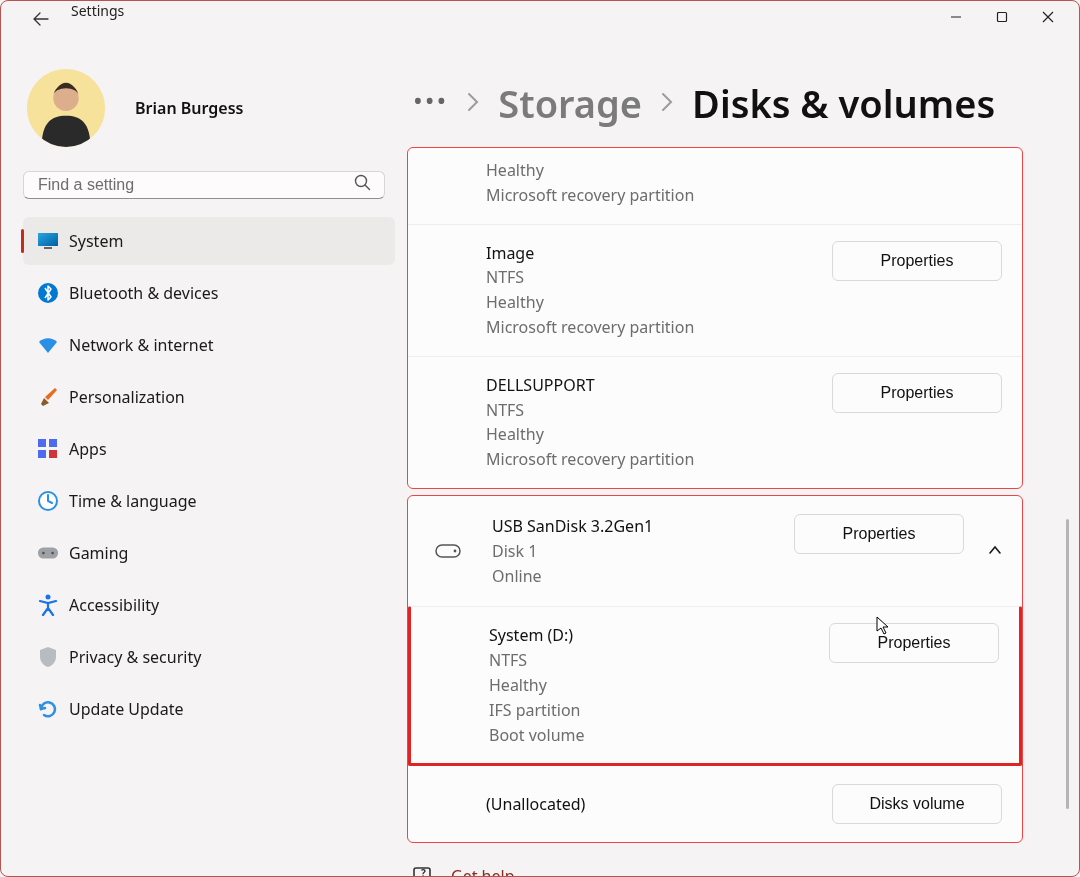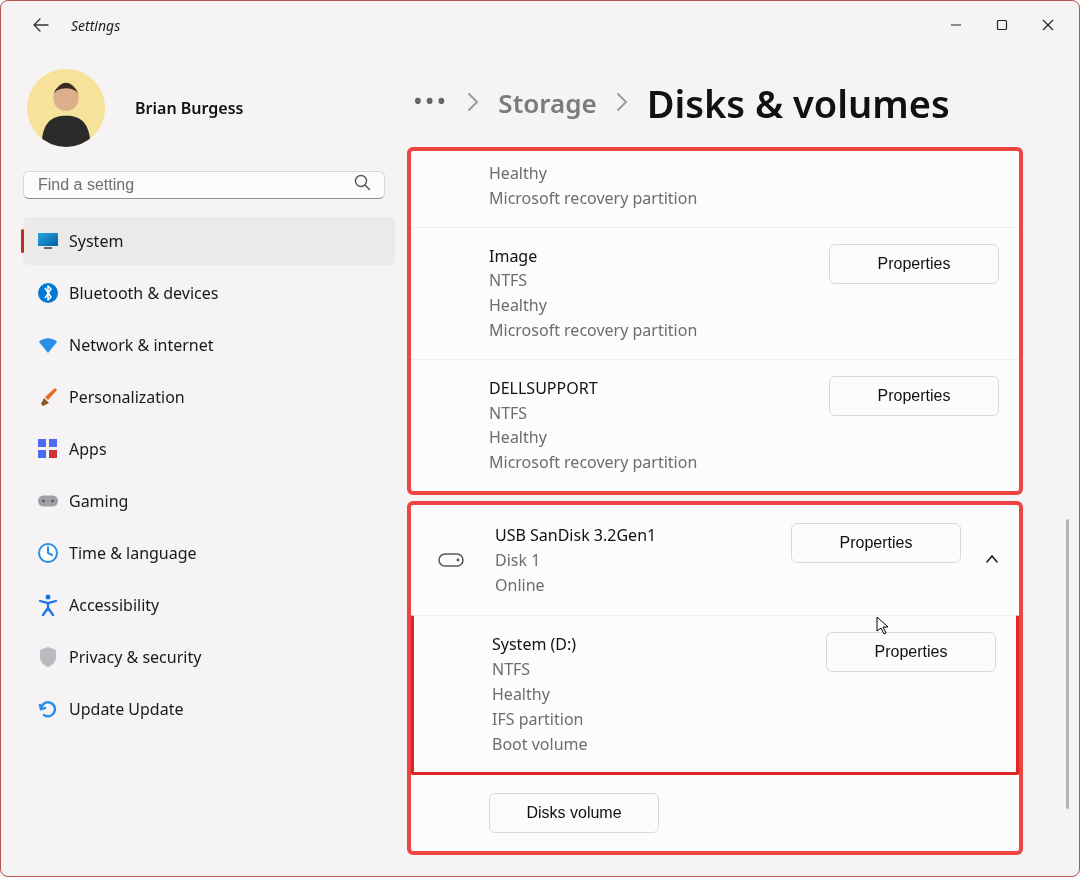--- a/index.html
+++ b/index.html
@@ -12,23 +12,22 @@
     border: 1px solid #b85450;
     border-radius: 8px;
     position: relative;
     color: #1a1a1a;
   }
 
   
   .titlebar {
     height: 48px;
     display: flex;
-    align-items: center;
+    align-items: flex-start;
     padding: 0 8px 0 22px;
-    font-style: italic;
   }
   .titlebar .back {
     width: 36px; height: 36px;
     display: flex; align-items: center; justify-content: center;
     color: #333;
     cursor: default;
   }
   .titlebar .title {
     margin-left: 12px;
     font-size: 14px;
@@ -153,33 +152,33 @@
     font-size: 26px;
     color: #666;
     letter-spacing: 2px;
     padding-bottom: 6px;
   }
   .breadcrumb .chev {
     color: #9c9c9c;
     font-size: 26px;
   }
   .breadcrumb .crumb-muted {
-    font-size: 26px;
+    font-size: 38px;
     font-weight: 600;
     color: #7b7b7b;
   }
   .breadcrumb .crumb-current {
     font-size: 38px;
     font-weight: 600;
     color: #111;
   }
 
   .panel {
     background: #fdfcfc;
-    border: 4px solid #ef4444;
+    border: 1px solid #ef4444;
     border-radius: 6px;
     width: 616px;
   }
   .panel + .panel { margin-top: 6px; }
 
   .vol {
     padding: 16px 20px 16px 78px;
     display: flex;
     align-items: flex-start;
     border-top: 1px solid #eee;
@@ -372,36 +371,36 @@
               <rect x="0" y="0" width="8" height="8" fill="#4f6bed"></rect>
               <rect x="11" y="0" width="8" height="8" fill="#4f6bed"></rect>
               <rect x="0" y="11" width="8" height="8" fill="#4f6bed"></rect>
               <rect x="11" y="11" width="8" height="8" fill="#d13438"></rect>
             </svg>
         </span>
         <span>Apps</span>
       </div>
       <div class="nav-item">
         <span class="nicon">
+          <svg width="22" height="22" viewBox="0 0 22 22">
+              <circle cx="11" cy="11" r="9" fill="#fff" stroke="#2a8fe6" stroke-width="2"></circle>
+              <path d="M11 5 V11 L15 13" stroke="#2a8fe6" stroke-width="2" fill="none" stroke-linecap="round"></path>
+            </svg>
+        </span>
+        <span>Time &amp; language</span>
+      </div>
+      <div class="nav-item">
+        <span class="nicon">
           <svg width="24" height="16" viewBox="0 0 24 16">
               <rect x="1" y="2" width="22" height="12" rx="6" fill="#9ea2a6"></rect>
               <circle cx="7" cy="8" r="1.5" fill="#555"></circle>
               <circle cx="17" cy="8" r="1.5" fill="#555"></circle>
             </svg>
         </span>
         <span>Gaming</span>
-      </div>
-      <div class="nav-item">
-        <span class="nicon">
-          <svg width="22" height="22" viewBox="0 0 22 22">
-              <circle cx="11" cy="11" r="9" fill="#fff" stroke="#2a8fe6" stroke-width="2"></circle>
-              <path d="M11 5 V11 L15 13" stroke="#2a8fe6" stroke-width="2" fill="none" stroke-linecap="round"></path>
-            </svg>
-        </span>
-        <span>Time &amp; language</span>
       </div>
       <div class="nav-item">
         <span class="nicon">
           <svg width="20" height="22" viewBox="0 0 20 22">
               <circle cx="10" cy="3" r="2.5" fill="#1a73e8"></circle>
               <path d="M2 7 L10 9 L18 7 M10 9 V14 M10 14 L5 21 M10 14 L15 21" stroke="#1a73e8" stroke-width="2.2" fill="none" stroke-linecap="round"></path>
             </svg>
         </span>
         <span>Accessibility</span>
       </div>
@@ -498,20 +497,21 @@
           <span class="vol-name">System (D:)</span>
           <span class="vol-muted">NTFS</span>
           <span class="vol-muted">Healthy</span>
           <span class="vol-muted">IFS partition</span>
           <span class="vol-muted">Boot volume</span>
         </div>
         <button class="btn">Properties</button>
       </div>
 
       <div class="unalloc">
+        <span class="lbl">(Unallocated)</span>
         <button class="btn" style="min-width:170px">Disks volume</button>
       </div>
     </div>
 
     <div class="gethelp">
       <span class="gicon">
         <svg width="22" height="22" viewBox="0 0 22 22">
             <path d="M3 3 H15 A2 2 0 0 1 17 5 V13 A2 2 0 0 1 15 15 H9 L5 19 V15 H3 A2 2 0 0 1 1 13 V5 A2 2 0 0 1 3 3 Z" stroke="#333" stroke-width="1.6" fill="none"></path>
             <text x="8" y="12" font-size="10" fill="#333" font-weight="700">?</text>
           </svg>

